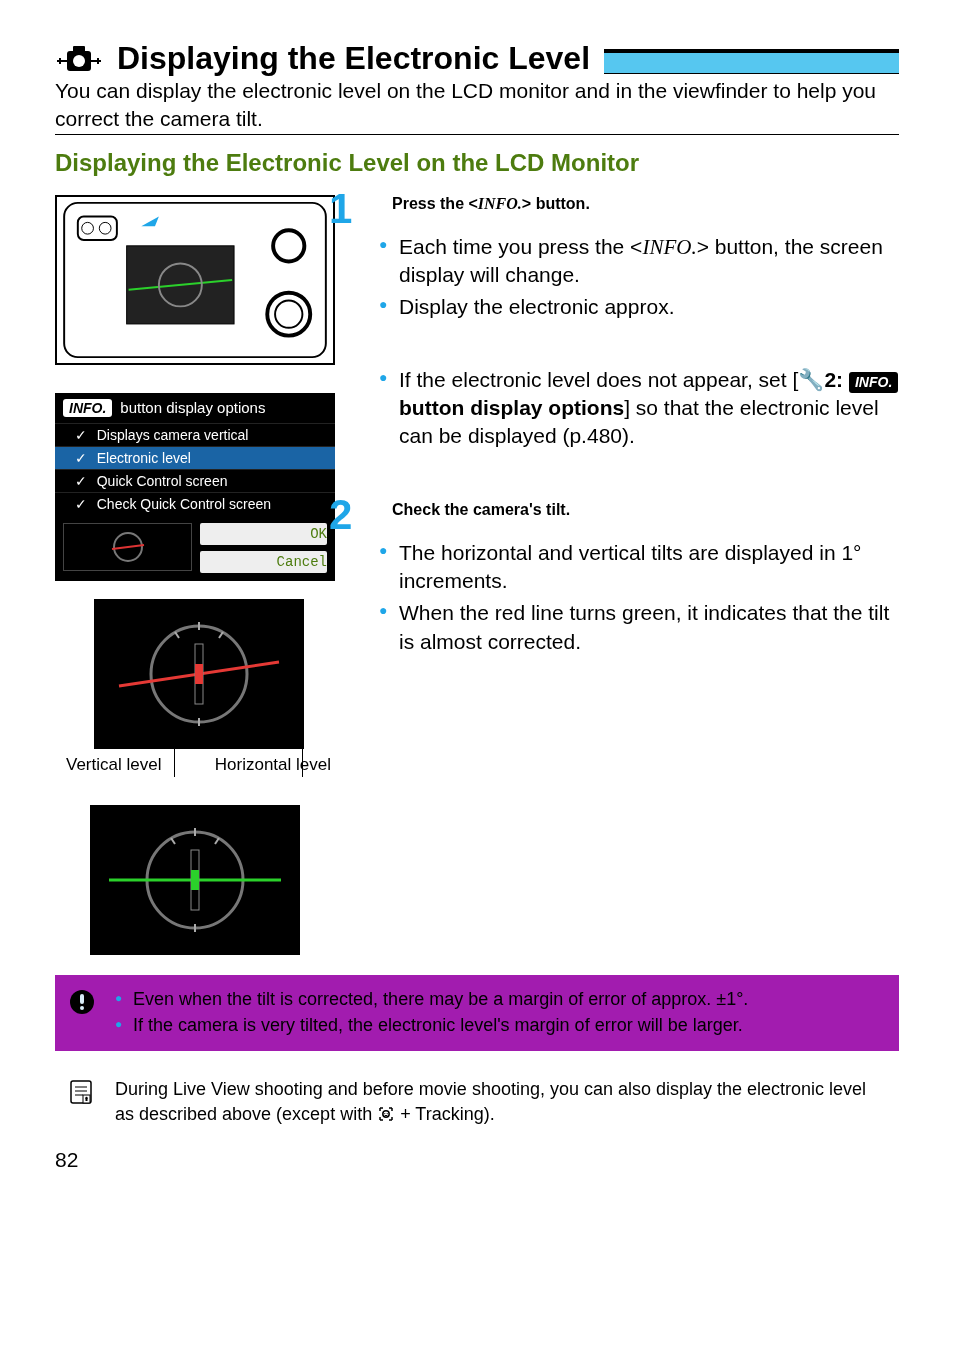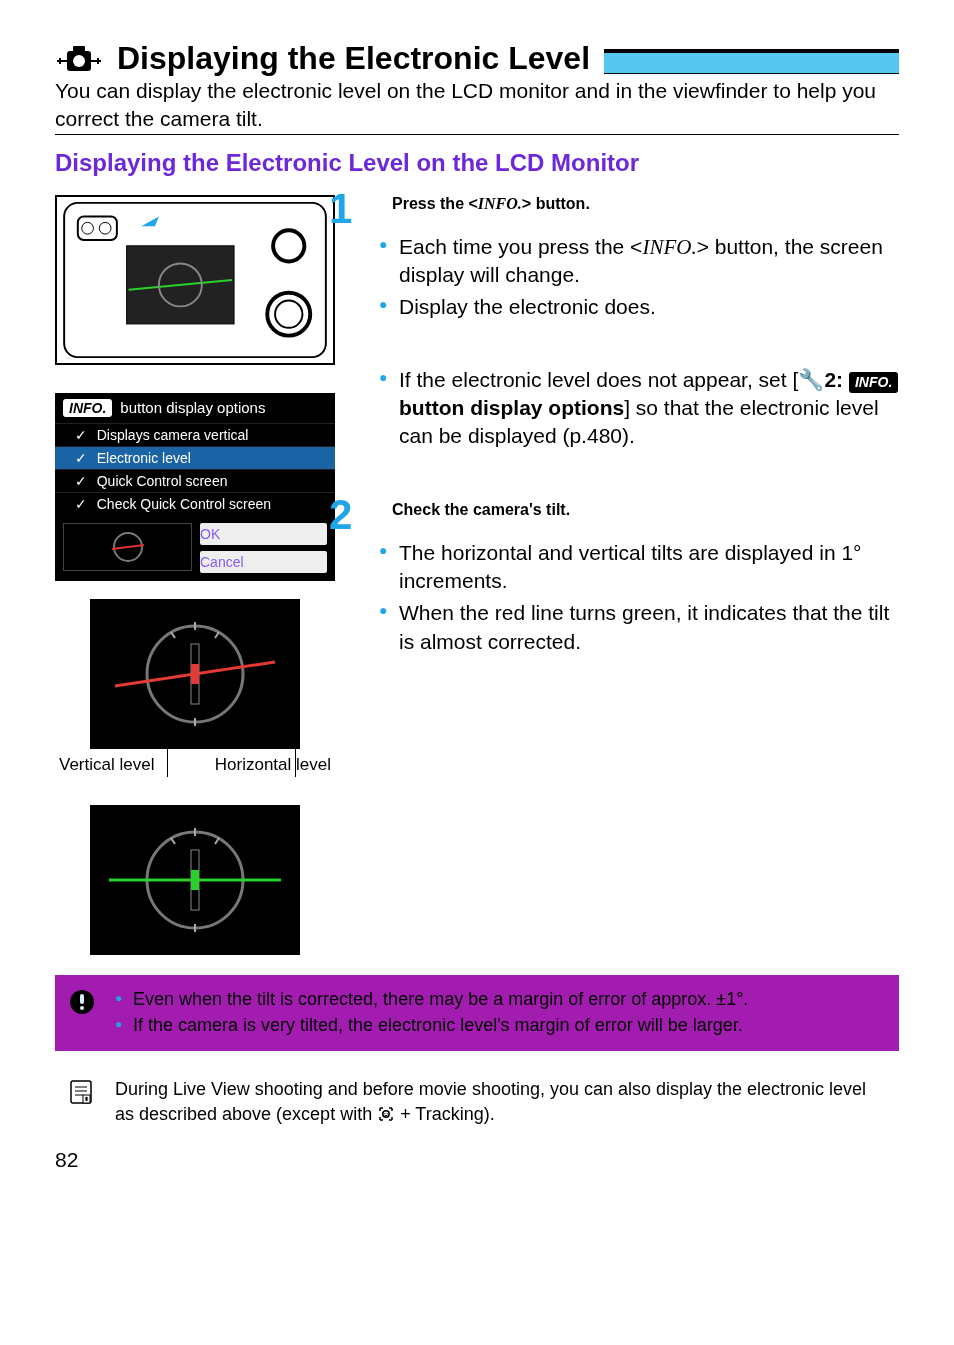--- a/index.html
+++ b/index.html
@@ -43,21 +43,21 @@
     margin-bottom: 0;
   }
   .hr {
     border: none;
     border-top: 1px solid #000;
     margin: 0 0 14px 0;
   }
   .h2 {
     font-size: 24px;
     font-weight: bold;
-    color: #6d28d9;
+    color: #4d7c0f;
     margin-bottom: 18px;
   }
   .cols {
     display: flex;
     gap: 24px;
   }
   .leftcol {
     width: 280px;
     flex-shrink: 0;
   }
@@ -166,25 +166,26 @@
     background: #000;
   }
   .menu-foot .btns {
     flex: 1;
     display: flex;
     flex-direction: column;
     gap: 6px;
   }
   .menu-foot .btns div {
     background: #eee;
-    color: #8b5cf6;
-    text-align: left;
+    color: #4d7c0f;
+    text-align: right;
     padding: 3px 0;
     border-radius: 2px;
     font-size: 14px;
+    font-family: Liberation Mono, monospace;
   }
   .level-disp {
     width: 210px;
     height: 150px;
     background: #000;
     margin: 0 auto 6px auto;
     position: relative;
     display: flex;
     align-items: center;
     justify-content: center;
@@ -317,21 +318,21 @@
               <line x1="4" y1="20" x2="36" y2="16" stroke="#d33" stroke-width="2"></line>
             </svg>
           </div>
           <div class="btns">
             <div>OK</div>
             <div>Cancel</div>
           </div>
         </div>
       </div>
 
-      <div style="position:relative;">
+      <div style="position:relative;margin-left:7px;">
         <div class="level-disp">
           <svg width="200" height="140" viewBox="0 0 200 140">
             <circle cx="100" cy="70" r="48" fill="none" stroke="#777" stroke-width="3"></circle>
             <g stroke="#aaa" stroke-width="2">
               <line x1="100" y1="18" x2="100" y2="26"></line>
               <line x1="100" y1="114" x2="100" y2="122"></line>
               <line x1="76" y1="28" x2="80" y2="34"></line>
               <line x1="124" y1="28" x2="120" y2="34"></line>
             </g>
             <line x1="20" y1="82" x2="180" y2="58" stroke="#e53935" stroke-width="3"></line>
@@ -366,21 +367,21 @@
     <div class="rightcol">
       <div class="step">
         <span class="stepnum">1</span>
         <div class="steptitle">
           <span>Press the &lt;</span><span style="font-family:Georgia,serif;font-style:italic;">INFO.</span><span>&gt; button.</span>
         </div>
         <ul class="bullets">
           <li>
             <span>Each time you press the &lt;</span><span style="font-family:Georgia,serif;font-style:italic;">INFO.</span><span>&gt; button, the screen display will change.</span>
           </li>
-          <li>Display the electronic does.</li>
+          <li>Display the electronic approx.</li>
         </ul>
         <ul class="bullets" style="margin-top:44px;">
           <li>
             <span>If the electronic level does not appear, set [</span><span class="wrench">🔧</span><b>2:</b>
             <span class="info-badge inv">INFO.</span><b> button display options</b><span>] so that the electronic level can be displayed (p.480).</span>
           </li>
         </ul>
       </div>
 
       <div class="step" style="margin-top:50px;">

